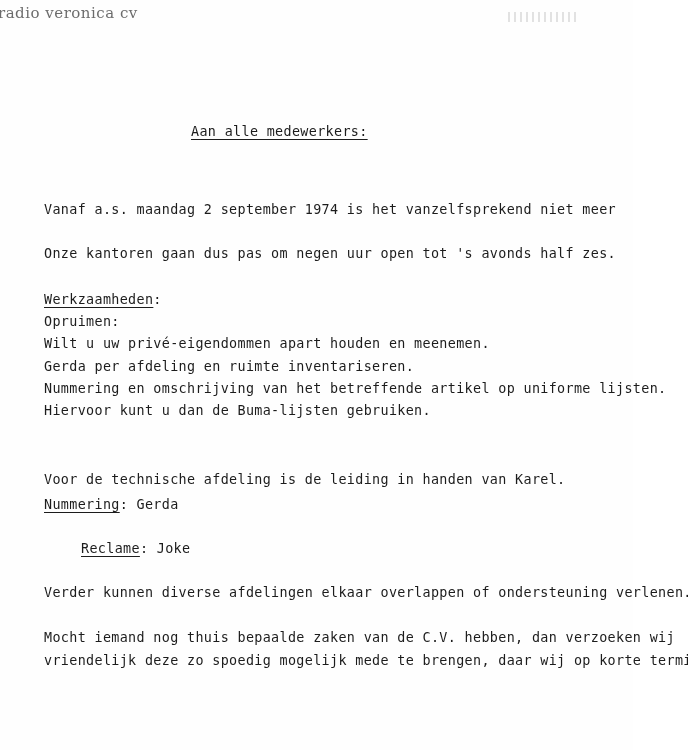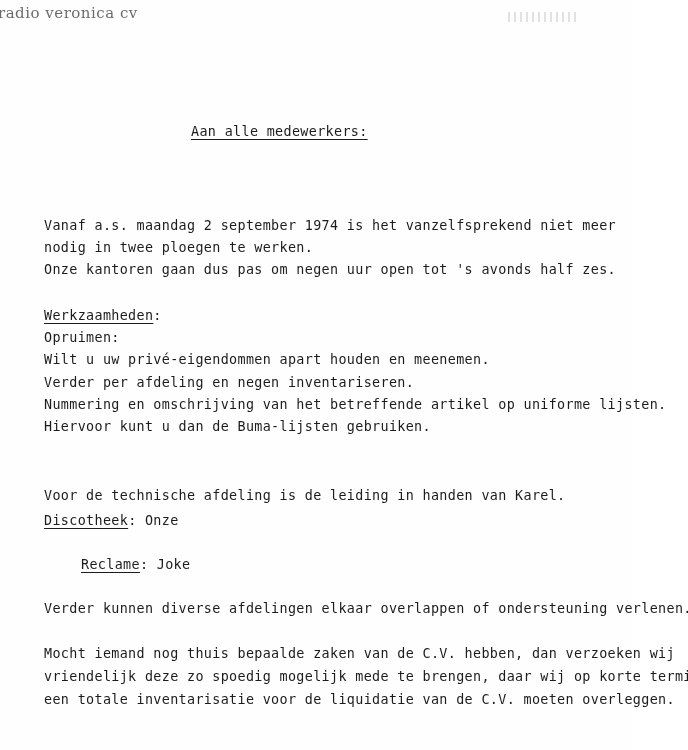--- a/index.html
+++ b/index.html
@@ -41,21 +41,20 @@
       background-image: repeating-linear-gradient(90deg, #cfcfcf 0 2px, transparent 2px 6px);
       opacity: 0.6;
     }
     .line {
       position: absolute;
       left: 44px;
       font-size: 13.4px;
       letter-spacing: 0.35px;
       white-space: nowrap;
       line-height: 16px;
-      margin-top: 16px;
     }
     .title {
       position: absolute;
       left: 191px;
       top: 124px;
       font-size: 13.4px;
       letter-spacing: 0.35px;
       white-space: nowrap;
     }
     .ul {
@@ -70,41 +69,39 @@
 <div class="page">
 
   <div class="letterhead">radio veronica cv</div>
   <div class="stamp"></div>
 
   <div class="title">
     <span class="ul">Aan alle medewerkers:</span>
   </div>
 
   <div class="line" style="top:202px;">Vanaf a.s. maandag 2 september 1974 is het vanzelfsprekend niet meer</div>
-  <div class="line" style="top:224px;">nodig in twee ploegen te werken.</div>
   <div class="line" style="top:246px;">Onze kantoren gaan dus pas om negen uur open tot 's avonds half zes.</div>
 
   <div class="line" style="top:292px;">
     <span class="ul">Werkzaamheden</span><span>:</span>
   </div>
   <div class="line" style="top:314px;">Opruimen:</div>
   <div class="line" style="top:336px;">Wilt u uw privé-eigendommen apart houden en meenemen.</div>
-  <div class="line" style="top:359px;">Verder per afdeling en negen inventariseren.</div>
+  <div class="line" style="top:359px;">Gerda per afdeling en ruimte inventariseren.</div>
   <div class="line" style="top:403px;">Hiervoor kunt u dan de Buma-lijsten gebruiken.</div>
   <div class="line" style="top:381px;">Nummering en omschrijving van het betreffende artikel op uniforme lijsten.</div>
 
   <div class="line" style="top:472px;">Voor de technische afdeling is de leiding in handen van Karel.</div>
 
   <div class="line" style="top:497px;">
-    <span class="ul">Discotheek</span><span>: Onze</span>
+    <span class="ul">Nummering</span><span>: Gerda</span>
   </div>
 
   <div class="line" style="top:541px;padding-left:37px;">
     <span class="ul">Reclame</span><span>: Joke</span>
   </div>
 
   <div class="line" style="top:585px;">Verder kunnen diverse afdelingen elkaar overlappen of ondersteuning verlenen.</div>
 
   <div class="line" style="top:630px;">Mocht iemand nog thuis bepaalde zaken van de C.V. hebben, dan verzoeken wij</div>
   <div class="line" style="top:653px;">vriendelijk deze zo spoedig mogelijk mede te brengen, daar wij op korte termijn</div>
-  <div class="line" style="top:676px;">een totale inventarisatie voor de liquidatie van de C.V. moeten overleggen.</div>
 
 </div>
 
 </body></html>

